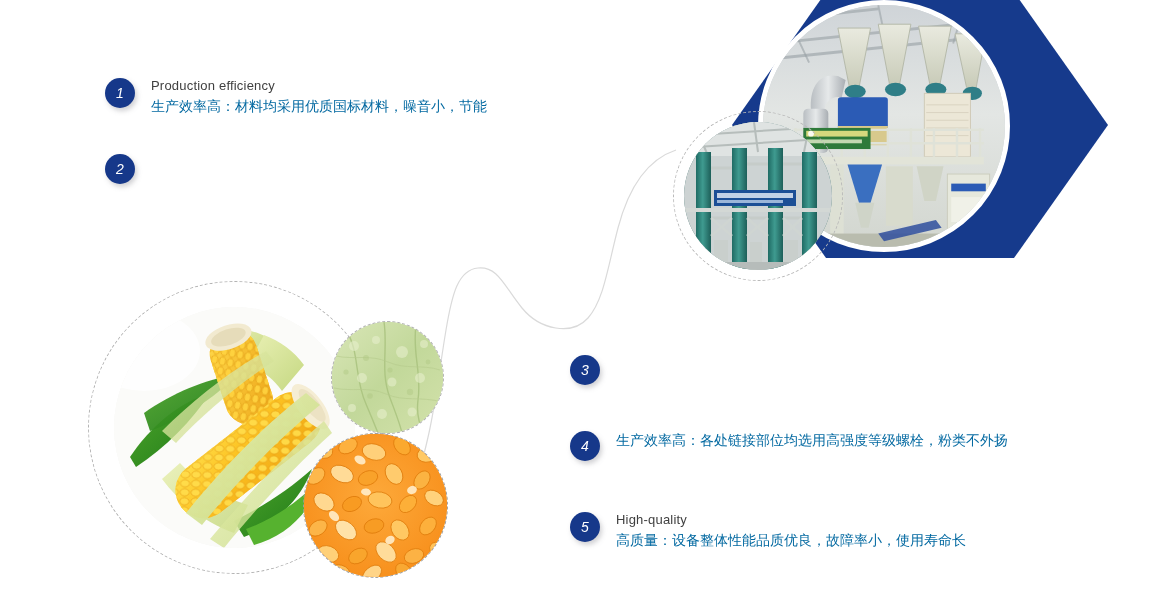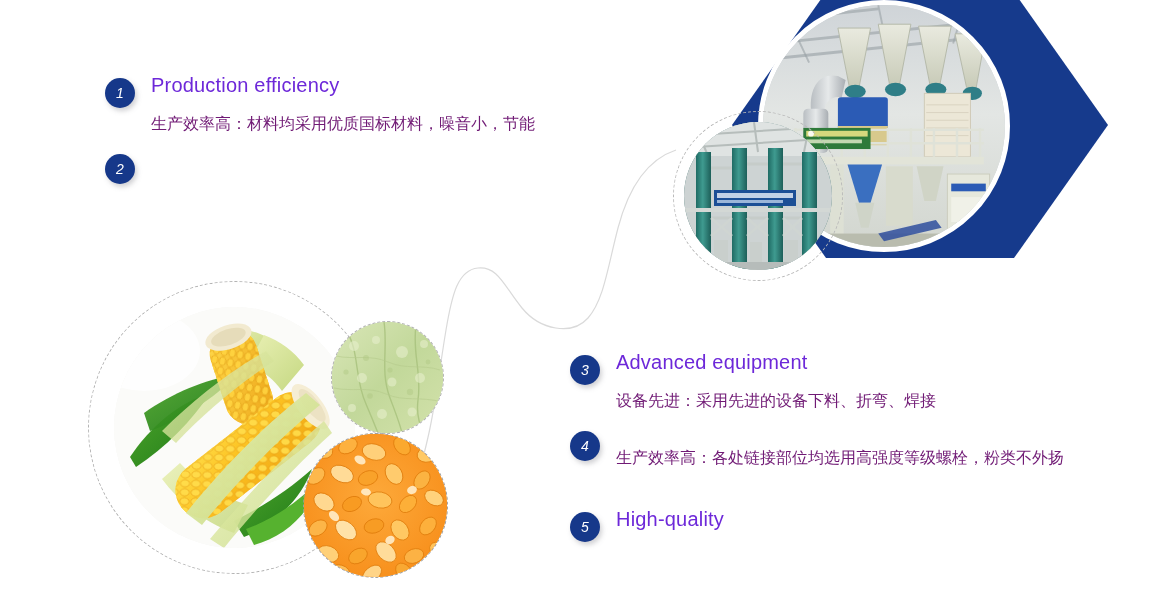--- a/index.html
+++ b/index.html
@@ -40,31 +40,31 @@
     line-height: 30px;
     text-align: center;
     margin-top: 2px;
     box-shadow: 2px 3px 5px rgba(120,120,130,0.35);
     letter-spacing: 0;
   }
   .feature-text {
     margin-left: 16px;
   }
   .feature-en {
-    font-size: 20px;
-    color: #6d28d9;
+    font-size: 13px;
+    color: #404040;
     line-height: 19px;
     letter-spacing: 0.2px;
     white-space: nowrap;
   }
   .feature-cn {
-    font-size: 16px;
-    color: #701a75;
+    font-size: 14px;
+    color: #0369a1;
     line-height: 21px;
-    margin-top: 18px;
+    margin-top: 1px;
     white-space: nowrap;
   }
 
   
   #hex-block {
     position: absolute;
     left: 680px;
     top: -8px;
     width: 430px;
     height: 268px;
@@ -533,33 +533,30 @@
       <div class="feature-cn">生产效率高：材料均采用优质国标材料，噪音小，节能</div>
     </div>
   </div>
 
   <div class="feature-item" style="left:105px; top:152px;">
     <div class="badge">2</div>
   </div>
 
   <div class="feature-item" style="left:570px; top:353px;">
     <div class="badge">3</div>
-    <div class="feature-text">
-      <div class="feature-en">Advanced equipment</div>
-      <div class="feature-cn">设备先进：采用先进的设备下料、折弯、焊接</div>
-    </div>
   </div>
 
   <div class="feature-item" style="left:570px; top:429px;">
     <div class="badge">4</div>
     <div class="feature-text">
       <div class="feature-cn">生产效率高：各处链接部位均选用高强度等级螺栓，粉类不外扬</div>
     </div>
   </div>
 
   <div class="feature-item" style="left:570px; top:510px;">
     <div class="badge">5</div>
     <div class="feature-text">
       <div class="feature-en">High-quality</div>
+      <div class="feature-cn">高质量：设备整体性能品质优良，故障率小，使用寿命长</div>
     </div>
   </div>
 
 </div>
 
 </body></html>

